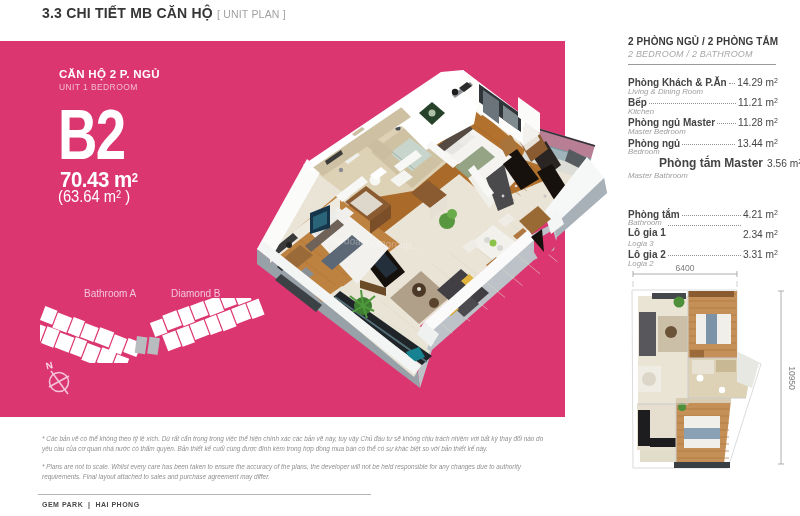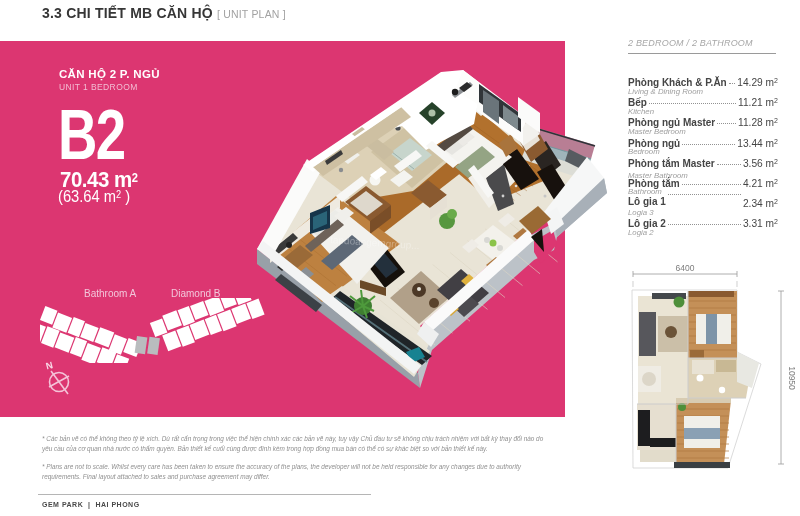--- a/index.html
+++ b/index.html
@@ -220,20 +220,21 @@
 <polygon points="73.0,112.0 161.0,52.0 171.0,62.0 83.0,121.0" fill="#cec0a2"></polygon>
 <line x1="73.0" y1="111.0" x2="161.0" y2="51.0" stroke="#ffffff" stroke-width="2.2" opacity="1.0"></line>
 <polygon points="85.0,106.0 101.0,95.0 103.0,99.0 87.0,110.0" fill="#3a3a3a"></polygon>
 <polygon points="279.0,166.0 298.0,151.0 311.0,164.0 292.0,179.0" fill="#9a6a34"></polygon>
 <polygon points="291.0,182.0 302.0,174.0 304.0,197.0" fill="#17110d"></polygon>
 <text x="90" y="188" font-size="10" fill="#ffffff" fill-opacity="0.32" font-family="Liberation Sans, sans-serif" transform="rotate(4 90 188)">tapdoangemgroup...</text>
 </svg>
 
 <div class="abs" style="left:628px;top:36px;width:160px;">
 
+  <div style="font-size:10px;font-weight:bold;color:#3a3a3a;white-space:nowrap;letter-spacing:0.1px;">2 PHÒNG NGỦ / 2 PHÒNG TẮM</div>
   <div style="font-size:9px;color:#a6a6a6;font-style:italic;margin-top:2px;letter-spacing:0.2px;">2 BEDROOM / 2 BATHROOM</div>
   <div style="border-top:1px solid #9a9a9a;margin-top:5px;width:148px;"></div>
 </div>
 
 <div id="roomlist" class="abs" style="left:628px;top:75px;width:150px;color:#4a4a4a;">
 
   <div style="height:20.2px;">
     <div style="display:flex;align-items:baseline;line-height:11px;height:11px;">
         <span style="font-weight:bold;font-size:10px;color:#454545;white-space:nowrap;">Phòng Khách &amp; P.Ăn</span>
         <span style="flex:1;border-bottom:1.5px dotted #929292;margin:0 2px;transform:translateY(-2px);"></span>
@@ -264,28 +265,28 @@
     <div style="display:flex;align-items:baseline;line-height:11px;height:11px;">
         <span style="font-weight:bold;font-size:10px;color:#454545;white-space:nowrap;">Phòng ngủ</span>
         <span style="flex:1;border-bottom:1.5px dotted #929292;margin:0 2px;transform:translateY(-2px);"></span>
         <span style="font-size:10.2px;color:#454545;white-space:nowrap;">13.44 m<span style="font-size:7px;vertical-align:3px;">2</span></span>
       </div>
     <div style="font-size:7.8px;color:#9e9e9e;font-style:italic;line-height:8px;margin-top:1.5px;">Bedroom</div>
   </div>
 
   <div style="height:20.2px;">
     <div style="display:flex;align-items:baseline;line-height:11px;height:11px;">
-        <span style="font-weight:bold;font-size:10px;color:#454545;white-space:nowrap;">Phòng tắm Master</span>
+        <span style="font-weight:bold;font-size:12px;color:#454545;white-space:nowrap;margin-left:31px;">Phòng tắm Master</span>
         <span style="flex:1;border-bottom:1.5px dotted #929292;margin:0 2px;transform:translateY(-2px);"></span>
         <span style="font-size:10.2px;color:#454545;white-space:nowrap;">3.56 m<span style="font-size:7px;vertical-align:3px;">2</span></span>
       </div>
     <div style="font-size:7.8px;color:#9e9e9e;font-style:italic;line-height:8px;margin-top:5px;">Master Bathroom</div>
   </div>
 
-  <div style="height:20.2px;">
+  <div style="height:20.2px;margin-top:31px;">
     <div style="display:flex;align-items:baseline;line-height:11px;height:11px;">
         <span style="font-weight:bold;font-size:10px;color:#454545;white-space:nowrap;">Phòng tắm</span>
         <span style="flex:1;border-bottom:1.5px dotted #929292;margin:0 2px;transform:translateY(-2px);"></span>
         <span style="font-size:10.2px;color:#454545;white-space:nowrap;">4.21 m<span style="font-size:7px;vertical-align:3px;">2</span></span>
       </div>
     <div style="font-size:7.8px;color:#9e9e9e;font-style:italic;line-height:8px;margin-top:1.5px;">Bathroom</div>
   </div>
 
   <div style="height:20.2px;">
     <div style="display:flex;align-items:flex-start;line-height:11px;height:11px;">

